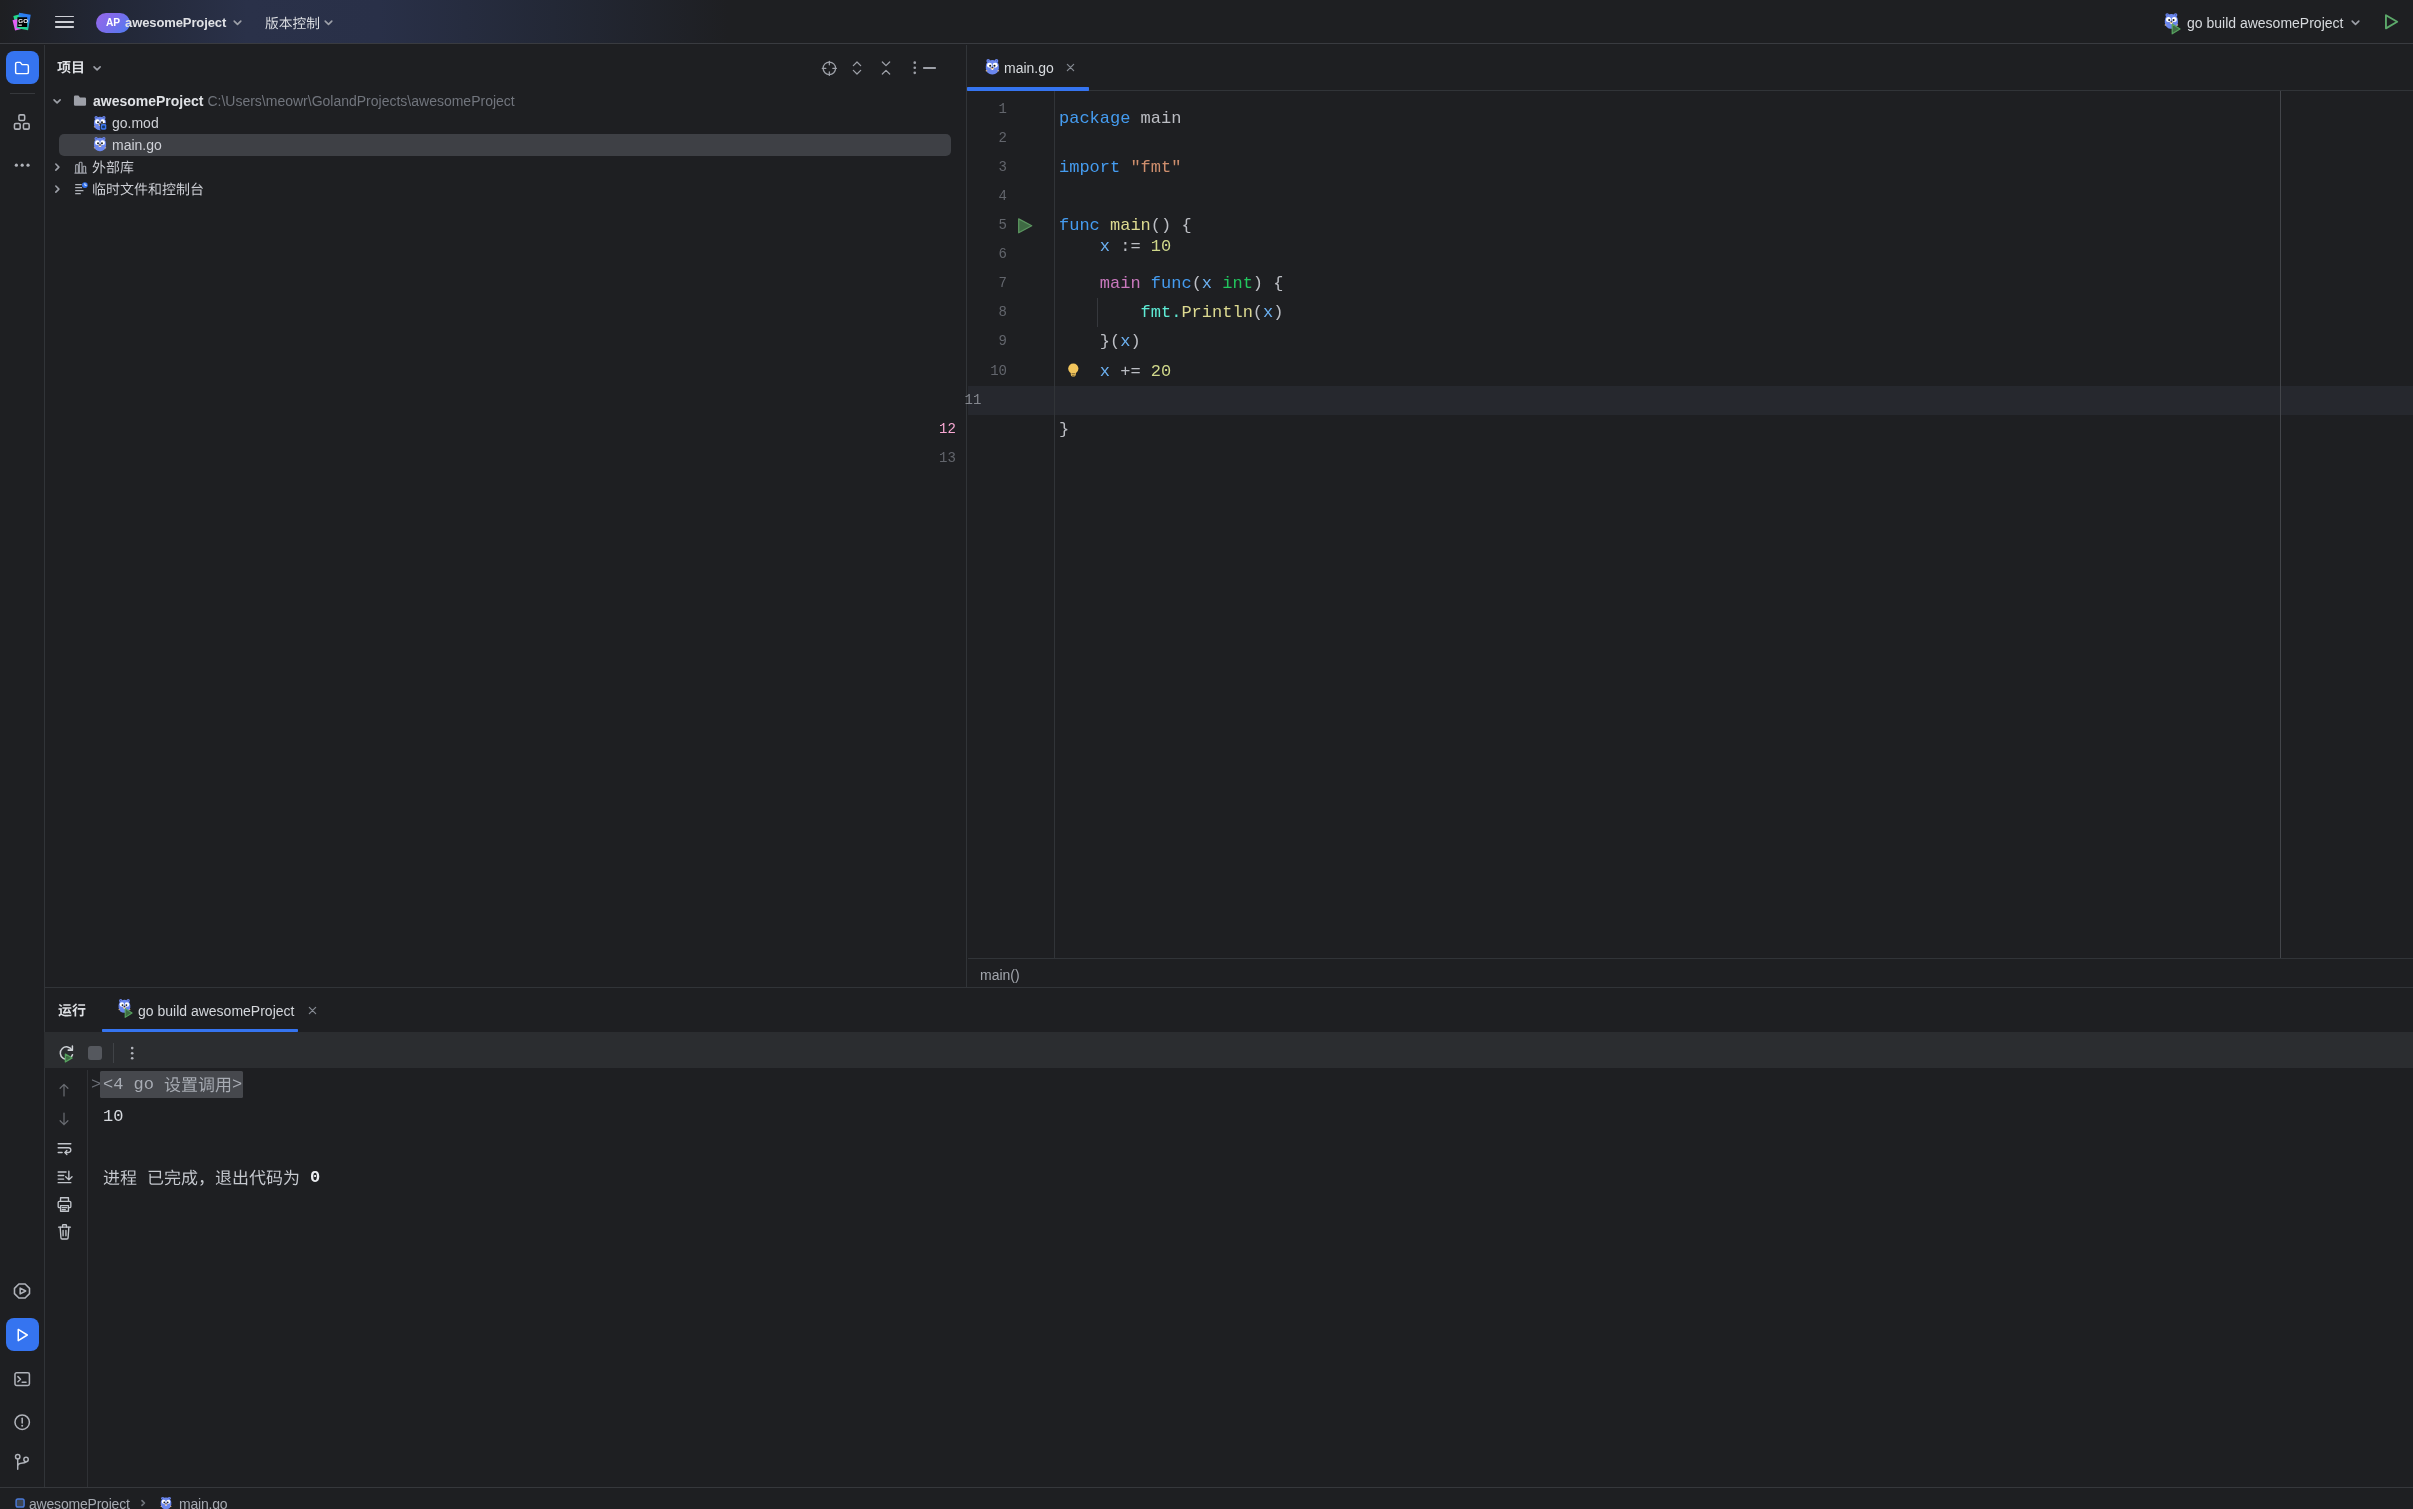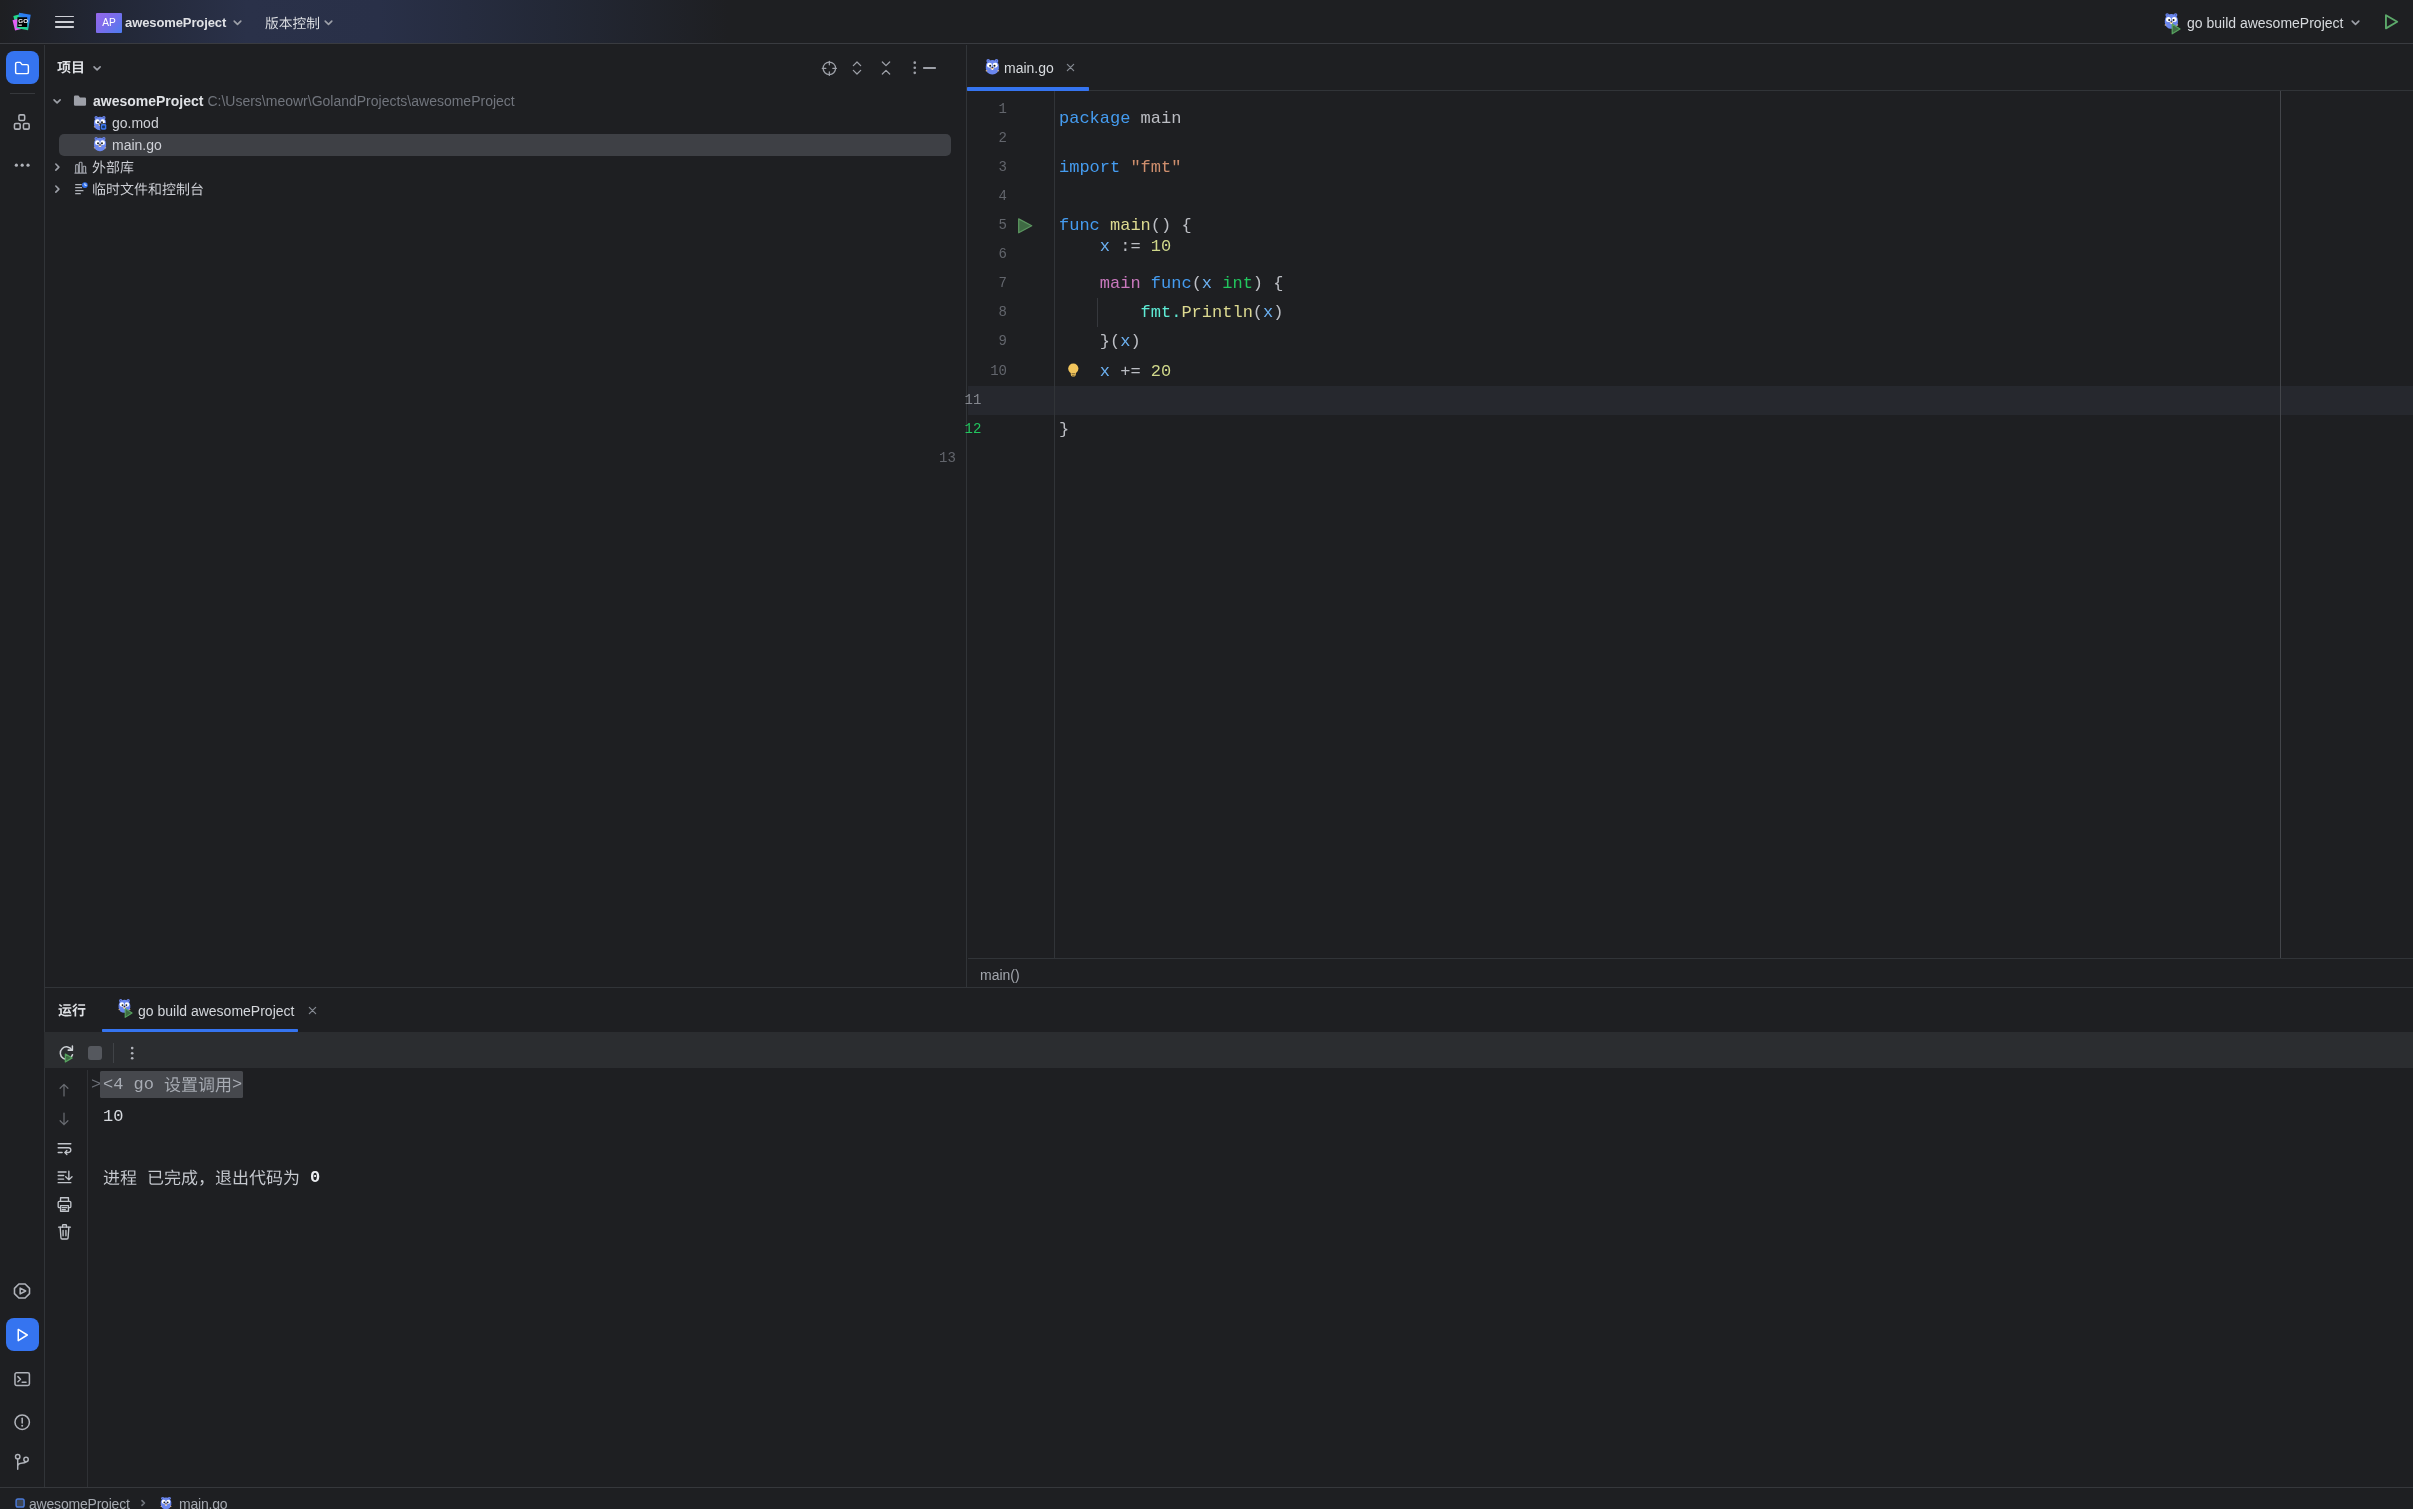--- a/index.html
+++ b/index.html
@@ -21,23 +21,23 @@
 <rect x="3.2" y="3.6" width="13" height="13" transform="rotate(-14 9.7 10.1)" fill="#22d88b"></rect>
 <rect x="2.2" y="9.2" width="14.5" height="14.7" transform="rotate(-14 9.4 16.5)" fill="#e161f5"></rect>
 <rect x="7.8" y="2.2" width="16.2" height="21.5" transform="rotate(10 15.9 13)" fill="url(#glb)"></rect>
 <rect x="7.4" y="7.2" width="13.4" height="13.4" fill="#000"></rect>
 <text x="8.7" y="14.9" font-family="Liberation Sans,sans-serif" font-size="8.6" font-weight="bold" fill="#fff" letter-spacing="0.2">GO</text>
 <rect x="8.9" y="17.3" width="4.6" height="1.5" fill="#fff"></rect>
 </svg>
 <div class="a" style="left:55px;top:15.6px;width:19px;height:1.9px;background:#ced0d6;border-radius:0.7px"></div>
 <div class="a" style="left:55px;top:21px;width:19px;height:1.9px;background:#ced0d6;border-radius:0.7px"></div>
 <div class="a" style="left:55px;top:26px;width:19px;height:1.9px;background:#ced0d6;border-radius:0.7px"></div>
-<div class="a" style="left:96px;top:13px;width:26px;height:20.4px;border-radius:1px;
+<div class="a" style="left:96px;top:13px;width:34px;height:20.4px;border-radius:10px;
 background:linear-gradient(135deg,#9668ea 0%,#7b6ceb 45%,#4d7cf0 100%);
-color:#fff;font-size:10.2px;font-weight:normal;text-align:center;line-height:20.4px">AP</div>
+color:#fff;font-size:10.2px;font-weight:bold;text-align:center;line-height:20.4px">AP</div>
 <div class="a" style="left:125px;top:15.3px;font-size:13px;font-weight:700;letter-spacing:-0.1px;color:#dfe1e5">awesomeProject</div>
 <svg class="a" style="left:232px;top:17px" width="11" height="11" viewBox="0 0 20 20" fill="none" stroke="#9da0a8" stroke-width="2.933333333333333" stroke-linecap="round" stroke-linejoin="round">
     <path d="M4 7.5 L10 13.5 L16 7.5"></path>
   </svg>
 <svg style="position:absolute;left:265px;top:15.5px;" width="55" height="14" viewBox="0 -880 4000 1000" fill="#dfe1e5">
     <path transform="translate(0,0) scale(1,-1)" d="M105 820V422C105 271 96 91 30 -37C47 -47 72 -69 84 -83C143 20 164 151 171 283H309V-79H378V351H173L174 423V496H439V563H351V842H282V563H174V820ZM852 479C830 365 792 268 743 188C694 272 659 371 636 479ZM483 772V427C483 278 474 90 397 -43C415 -52 444 -72 457 -85C543 58 555 259 555 427V479H576C602 345 642 226 700 128C646 61 583 11 514 -21C530 -35 549 -64 559 -82C627 -47 689 2 742 65C789 3 845 -46 912 -82C923 -63 946 -36 963 -22C893 11 834 60 786 123C857 228 908 365 932 539L887 551L875 548H555V712C692 723 841 742 948 768L901 832C800 806 630 784 483 772Z"></path>
     <path transform="translate(1000,0) scale(1,-1)" d="M460 839V629H65V553H367C294 383 170 221 37 140C55 125 80 98 92 79C237 178 366 357 444 553H460V183H226V107H460V-80H539V107H772V183H539V553H553C629 357 758 177 906 81C920 102 946 131 965 146C826 226 700 384 628 553H937V629H539V839Z"></path>
     <path transform="translate(2000,0) scale(1,-1)" d="M695 553C758 496 843 415 884 369L933 418C889 463 804 540 741 594ZM560 593C513 527 440 460 370 415C384 402 408 372 417 358C489 410 572 491 626 569ZM164 841V646H43V575H164V336C114 319 68 305 32 294L49 219L164 261V16C164 2 159 -2 147 -2C135 -3 96 -3 53 -2C63 -22 72 -53 74 -71C137 -72 177 -69 200 -58C225 -46 234 -25 234 16V286L342 325L330 394L234 360V575H338V646H234V841ZM332 20V-47H964V20H689V271H893V338H413V271H613V20ZM588 823C602 792 619 752 631 719H367V544H435V653H882V554H954V719H712C700 754 678 802 658 841Z"></path>
     <path transform="translate(3000,0) scale(1,-1)" d="M676 748V194H747V748ZM854 830V23C854 7 849 2 834 2C815 1 759 1 700 3C710 -20 721 -55 725 -76C800 -76 855 -74 885 -62C916 -48 928 -26 928 24V830ZM142 816C121 719 87 619 41 552C60 545 93 532 108 524C125 553 142 588 158 627H289V522H45V453H289V351H91V2H159V283H289V-79H361V283H500V78C500 67 497 64 486 64C475 63 442 63 400 65C409 46 418 19 421 -1C476 -1 515 0 538 11C563 23 569 42 569 76V351H361V453H604V522H361V627H565V696H361V836H289V696H183C194 730 204 766 212 802Z"></path>
   </svg>
@@ -218,21 +218,21 @@
 <div class="a mono" style="left:939px;top:124px;width:68px;text-align:right;font-size:14px;line-height:29px;color:#62656c">2</div>
 <div class="a mono" style="left:939px;top:153px;width:68px;text-align:right;font-size:14px;line-height:29px;color:#62656c">3</div>
 <div class="a mono" style="left:939px;top:182px;width:68px;text-align:right;font-size:14px;line-height:29px;color:#62656c">4</div>
 <div class="a mono" style="left:939px;top:211px;width:68px;text-align:right;font-size:14px;line-height:29px;color:#62656c">5</div>
 <div class="a mono" style="left:939px;top:240px;width:68px;text-align:right;font-size:14px;line-height:29px;color:#62656c">6</div>
 <div class="a mono" style="left:939px;top:269px;width:68px;text-align:right;font-size:14px;line-height:29px;color:#62656c">7</div>
 <div class="a mono" style="left:939px;top:298px;width:68px;text-align:right;font-size:14px;line-height:29px;color:#62656c">8</div>
 <div class="a mono" style="left:939px;top:327px;width:68px;text-align:right;font-size:14px;line-height:29px;color:#62656c">9</div>
 <div class="a mono" style="left:939px;top:357px;width:68px;text-align:right;font-size:14px;line-height:29px;color:#62656c">10</div>
 <div class="a mono" style="left:939px;top:386px;width:68px;text-align:center;font-size:14px;line-height:29px;color:#84878e">11</div>
-<div class="a mono" style="left:939px;top:415px;width:68px;text-align:center;font-size:14px;line-height:29px;color:#22c55e">12</div>
+<div class="a mono" style="left:939px;top:415px;width:68px;text-align:left;font-size:14px;line-height:29px;color:#f9a8d4">12</div>
 <div class="a mono" style="left:939px;top:444px;width:68px;text-align:left;font-size:14px;line-height:29px;color:#62656c">13</div>
 <svg class="a" style="left:1015px;top:216px" width="19.6" height="19.6" viewBox="0 0 24 24">
 <path d="M4.5 3.5 L20.5 12 L4.5 20.5 Z" fill="#3f6b44" stroke="#5c9660" stroke-width="1.5" stroke-linejoin="round"></path>
   </svg>
 <svg class="a" style="left:1066px;top:362px" width="14.6" height="19" viewBox="0 0 20 26">
 <circle cx="10" cy="9" r="7" fill="#f2c55c"></circle>
 <path d="M6.5 13 h7 v3.5 a3.5 3.5 0 0 1-7 0 Z" fill="#f2c55c"></path>
 <path d="M7.5 16 H12.5 M8.2 18.7 H11.8" stroke="#7a6330" stroke-width="1.4"></path>
   </svg>
 <div class="a mono" style="left:1059px;top:104px;height:29px"><span style="color:#459cf0">package</span><span style="color:#bcbec4"> main</span></div>

